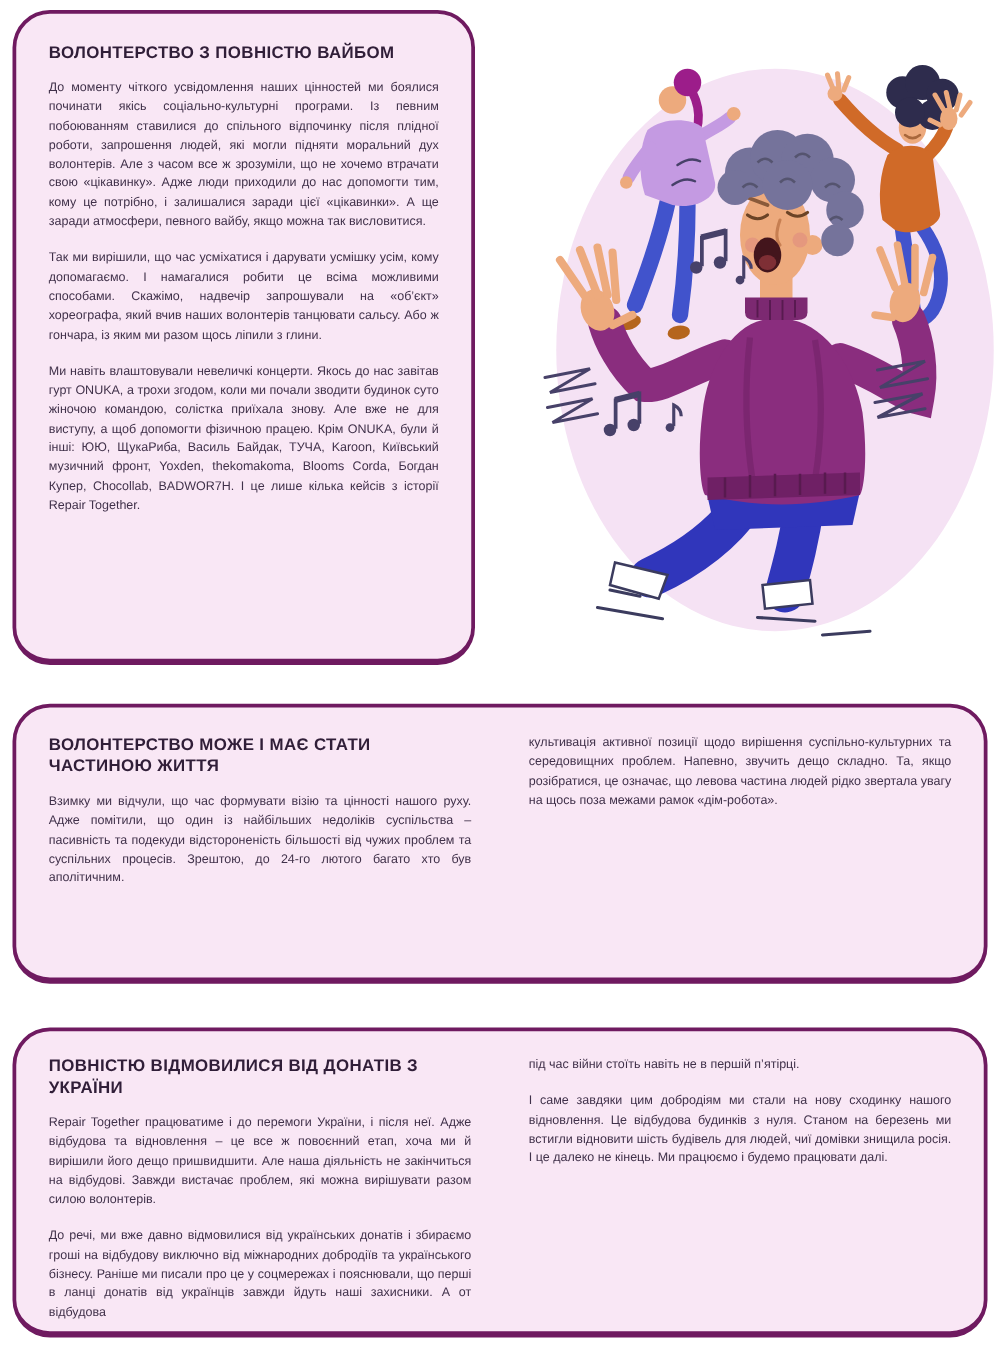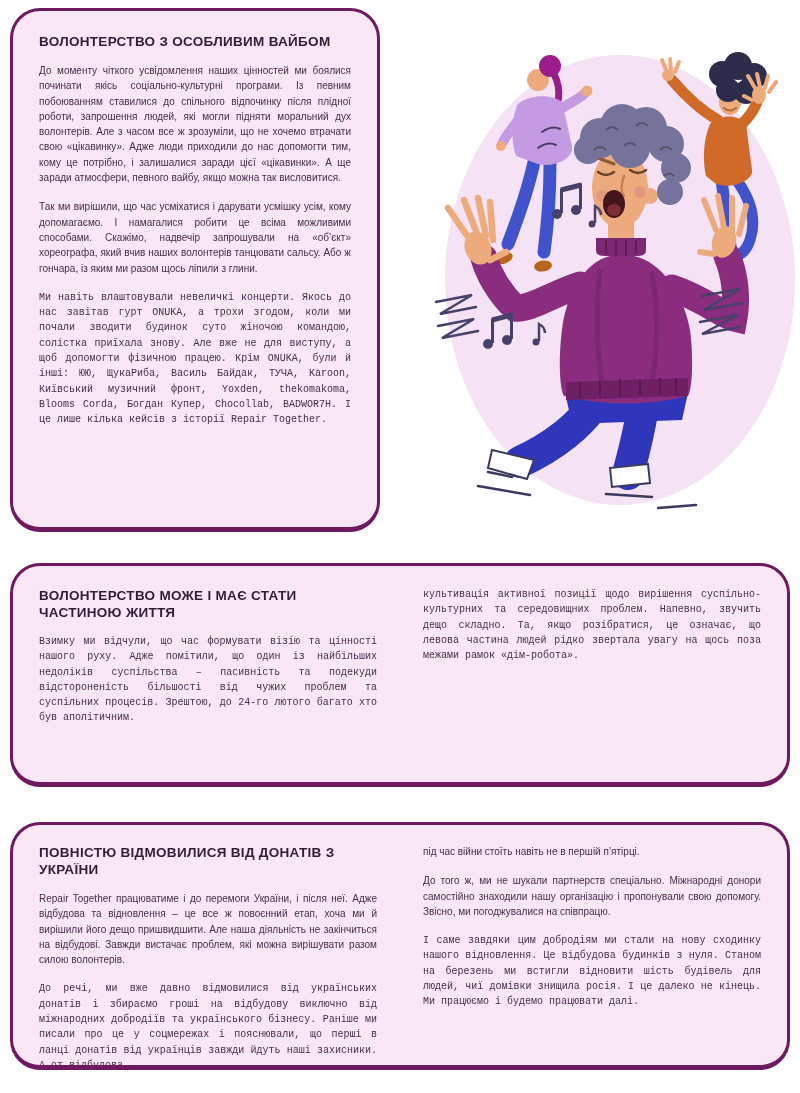--- a/index.html
+++ b/index.html
@@ -21,32 +21,32 @@
   .card-2{left:10px;top:563px;width:780px;height:224px;padding:21px 26px;}
   .card-3{left:10px;top:822px;width:780px;height:248px;padding:19px 26px;}
   .sec-title{
     font-size:13.5px;font-weight:bold;line-height:17px;letter-spacing:.3px;
     color:var(--title-color);margin:0 0 13px 0;
   }
   .body-p{
     font-size:10px;line-height:15.3px;color:var(--body-color);
     text-align:justify;margin:0 0 14px 0;
   }
-  .body-p:last-child{margin-bottom:0;font-family:Liberation Mono, monospace;}
+  .body-p:last-child{margin-bottom:0;}
   .cols{display:flex;gap:46px;align-items:flex-start;}
   .col{flex:1;min-width:0;}
   .illustration{position:absolute;left:400px;top:0;width:400px;height:520px;}
 </style>
 </head>
 <body>
 
 <div class="page">
 
   <section class="card card-1">
-    <h2 class="sec-title">ВОЛОНТЕРСТВО З ОСОБЛИВИМ ВАЙБОМ</h2>
+    <h2 class="sec-title">ВОЛОНТЕРСТВО З ПОВНІСТЮ ВАЙБОМ</h2>
     <p class="body-p">До моменту чіткого усвідомлення наших цінностей ми боялися починати якісь соціально-культурні програми. Із певним побоюванням ставилися до спільного відпочинку після плідної роботи, запрошення людей, які могли підняти моральний дух волонтерів. Але з часом все ж зрозуміли, що не хочемо втрачати свою «цікавинку». Адже люди приходили до нас допомогти тим, кому це потрібно, і залишалися заради цієї «цікавинки». А ще заради атмосфери, певного вайбу, якщо можна так висловитися.</p>
     <p class="body-p">Так ми вирішили, що час усміхатися і дарувати усмішку усім, кому допомагаємо. І намагалися робити це всіма можливими способами. Скажімо, надвечір запрошували на «об’єкт» хореографа, який вчив наших волонтерів танцювати сальсу. Або ж гончара, із яким ми разом щось ліпили з глини.</p>
     <p class="body-p">Ми навіть влаштовували невеличкі концерти. Якось до нас завітав гурт ONUKA, а трохи згодом, коли ми почали зводити будинок суто жіночою командою, солістка приїхала знову. Але вже не для виступу, а щоб допомогти фізичною працею. Крім ONUKA, були й інші: ЮЮ, ЩукаРиба, Василь Байдак, ТУЧА, Karoon, Київський музичний фронт, Yoxden, thekomakoma, Blooms Corda, Богдан Купер, Chocollab, BADWOR7H. І це лише кілька кейсів з історії Repair Together.</p>
   </section>
 
   <div class="illustration">
     <svg width="400" height="520" viewBox="0 0 400 520" xmlns="http://www.w3.org/2000/svg">
       <ellipse cx="220" cy="280" rx="175" ry="225" style="fill:var(--ellipse)"></ellipse>
 
       <g>
@@ -165,19 +165,18 @@
 
   <section class="card card-3">
     <div class="cols">
       <div class="col">
         <h2 class="sec-title">ПОВНІСТЮ ВІДМОВИЛИСЯ ВІД ДОНАТІВ З УКРАЇНИ</h2>
         <p class="body-p">Repair Together працюватиме і до перемоги України, і після неї. Адже відбудова та відновлення – це все ж повоєнний етап, хоча ми й вирішили його дещо пришвидшити. Але наша діяльність не закінчиться на відбудові. Завжди вистачає проблем, які можна вирішувати разом силою волонтерів.</p>
         <p class="body-p">До речі, ми вже давно відмовилися від українських донатів і збираємо гроші на відбудову виключно від міжнародних добродіїв та українського бізнесу. Раніше ми писали про це у соцмережах і пояснювали, що перші в ланці донатів від українців завжди йдуть наші захисники. А от відбудова</p>
       </div>
       <div class="col">
         <p class="body-p">під час війни стоїть навіть не в першій п’ятірці.</p>
-        <p class="body-p">До того ж, ми не шукали партнерств спеціально. Міжнародні донори самостійно знаходили нашу організацію і пропонували свою допомогу. Звісно, ми погоджувалися на співпрацю.</p>
         <p class="body-p">І саме завдяки цим добродіям ми стали на нову сходинку нашого відновлення. Це відбудова будинків з нуля. Станом на березень ми встигли відновити шість будівель для людей, чиї домівки знищила росія. І це далеко не кінець. Ми працюємо і будемо працювати далі.</p>
       </div>
     </div>
   </section>
 
 </div>
 
 </body></html>

